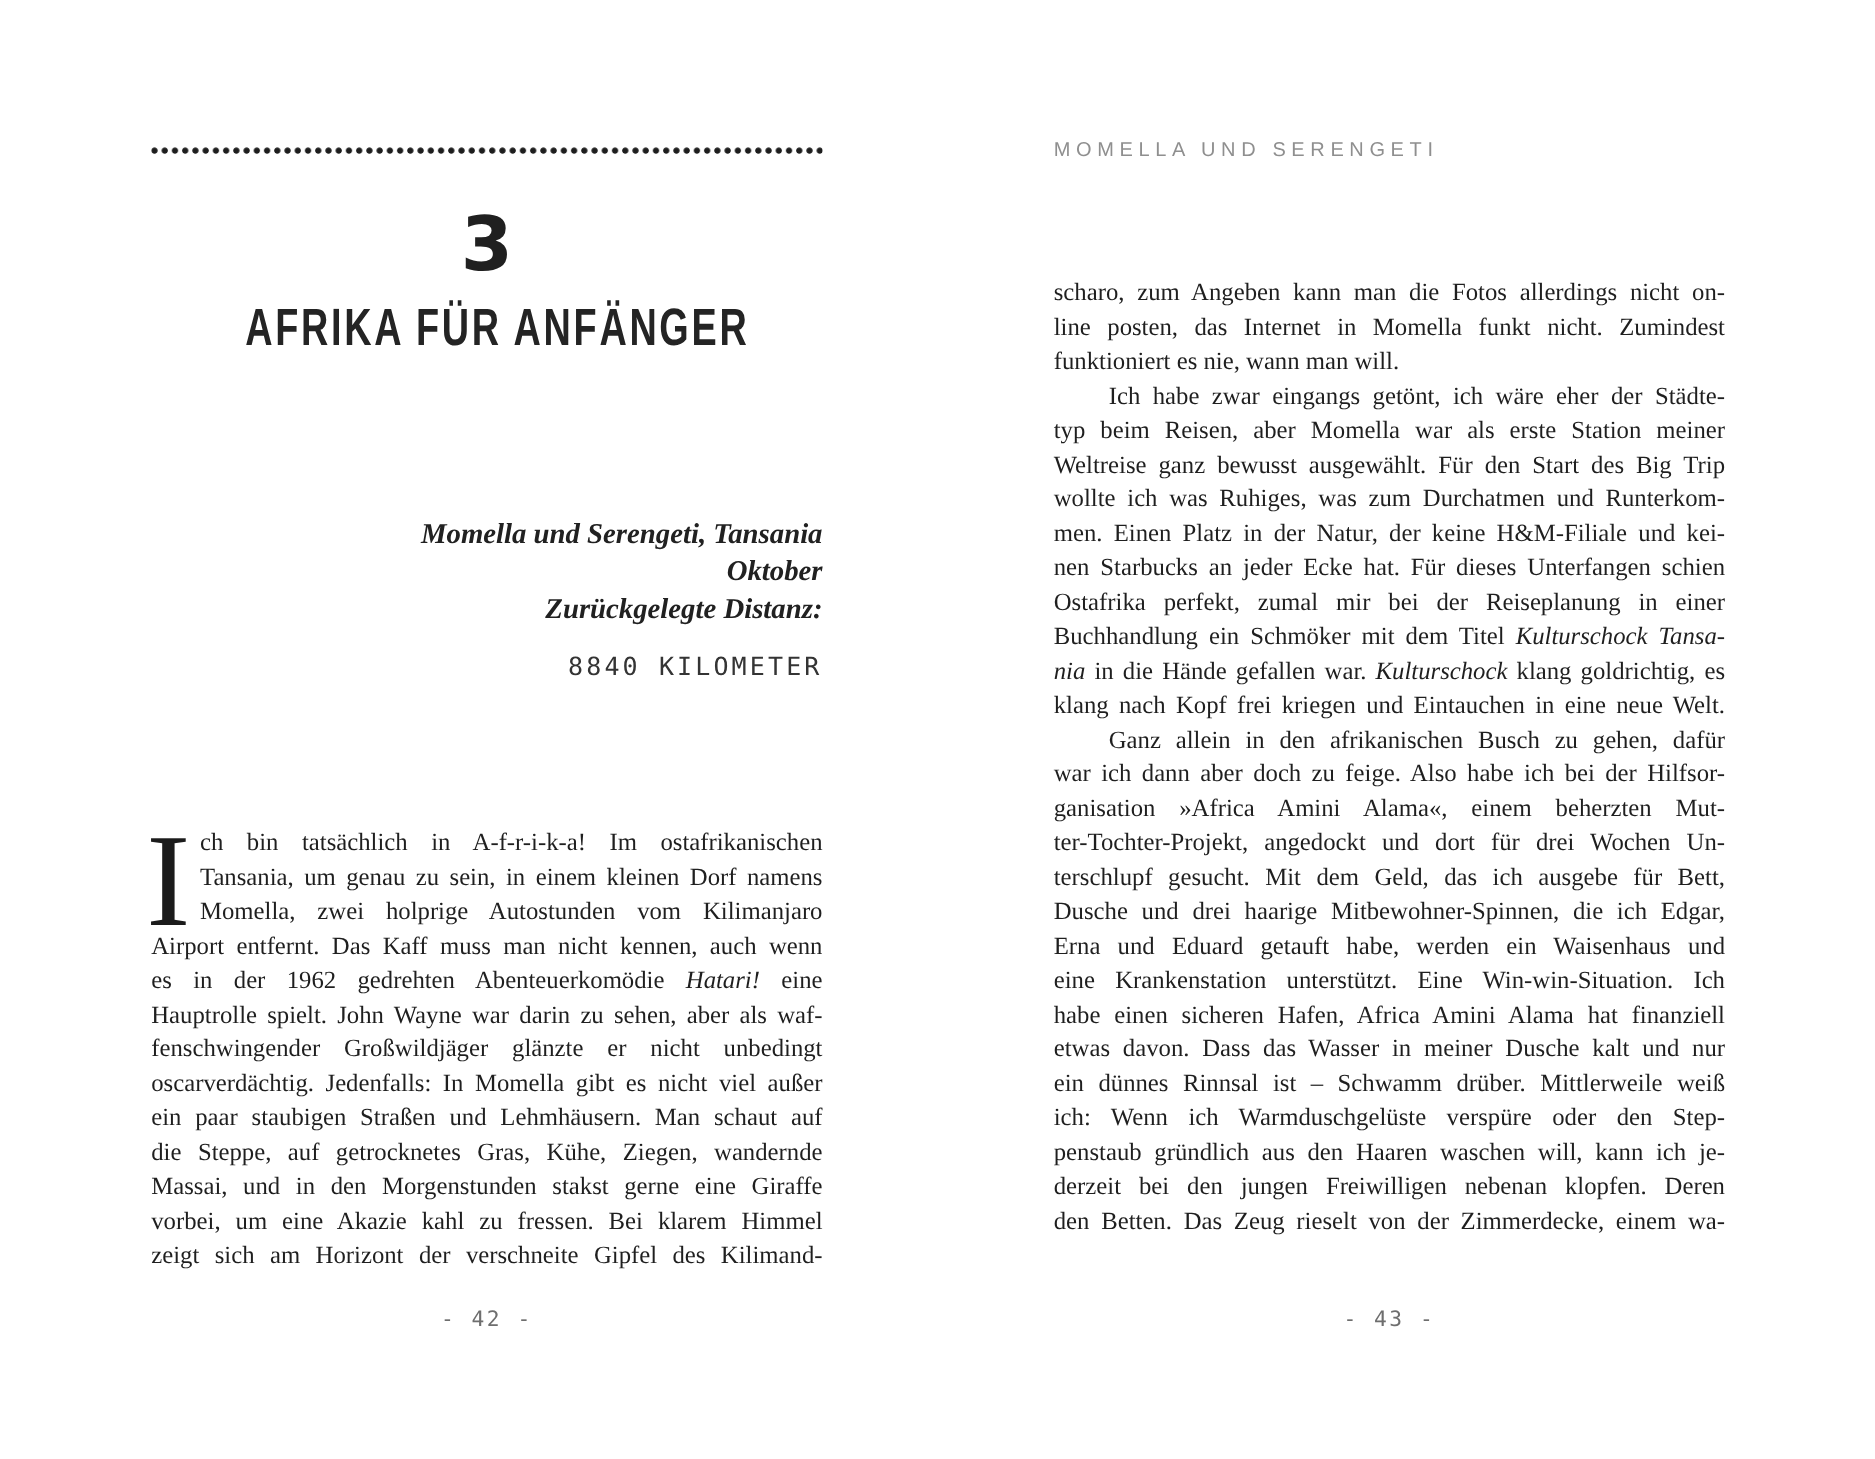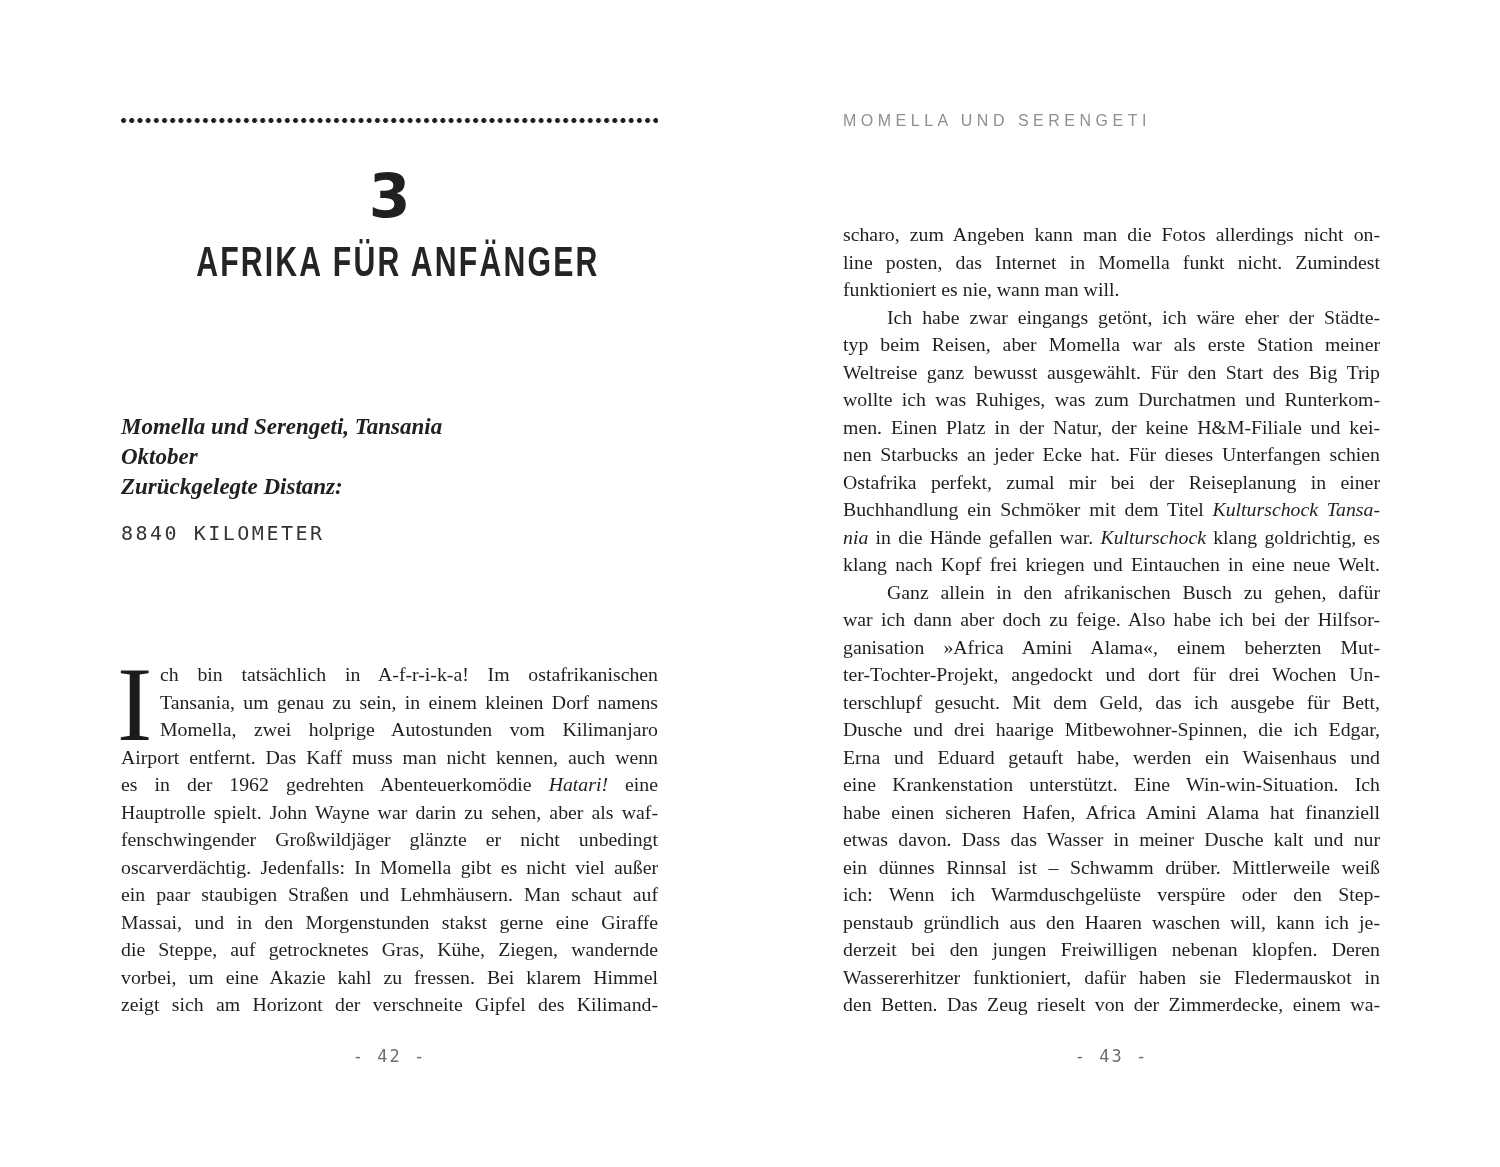--- a/index.html
+++ b/index.html
@@ -38,21 +38,21 @@
     position:absolute;top:241px;left:0;width:100%;
     text-align:center;
     font-family:"Liberation Sans", sans-serif;
     font-weight:700;font-size:42px;line-height:1;
     letter-spacing:3px;color:#242424;
     transform:scaleX(0.72);
     transform-origin:50% 50%;
     white-space:nowrap;
   }
 
-  .dateline{position:absolute;top:412px;left:0;width:100%;text-align:left;}
+  .dateline{position:absolute;top:412px;left:0;width:100%;text-align:right;}
   .dateline-line{
     font-family:"Liberation Serif", serif;
     font-style:italic;font-weight:700;
     font-size:23px;line-height:30px;color:#212121;
   }
   .distance-value{
     margin-top:16px;
     font-family:"DejaVu Sans Mono", monospace;
     font-size:20px;line-height:30px;
     letter-spacing:2.5px;color:#343434;
@@ -119,22 +119,22 @@
       <div>
           <div class="line dc">ch bin tatsächlich in A-f-r-i-k-a! Im ostafrikanischen</div>
           <div class="line dc">Tansania, um genau zu sein, in einem kleinen Dorf namens</div>
           <div class="line dc">Momella, zwei holprige Autostunden vom Kilimanjaro</div>
           <div class="line">Airport entfernt. Das Kaff muss man nicht kennen, auch wenn</div>
           <div class="line">es in der 1962 gedrehten Abenteuerkomödie <i>Hatari!</i> eine</div>
           <div class="line">Hauptrolle spielt. John Wayne war darin zu sehen, aber als waf-</div>
           <div class="line">fenschwingender Großwildjäger glänzte er nicht unbedingt</div>
           <div class="line">oscarverdächtig. Jedenfalls: In Momella gibt es nicht viel außer</div>
           <div class="line">ein paar staubigen Straßen und Lehmhäusern. Man schaut auf</div>
+          <div class="line">die Steppe, auf getrocknetes Gras, Kühe, Ziegen, wandernde</div>
           <div class="line">Massai, und in den Morgenstunden stakst gerne eine Giraffe</div>
-          <div class="line">die Steppe, auf getrocknetes Gras, Kühe, Ziegen, wandernde</div>
           <div class="line">vorbei, um eine Akazie kahl zu fressen. Bei klarem Himmel</div>
           <div class="line">zeigt sich am Horizont der verschneite Gipfel des Kilimand-</div>
         </div>
     </div>
 
     <div class="page-number">- 42 -</div>
   </section>
 
   <section class="page right">
     <div class="running-head">MOMELLA UND SERENGETI</div>
@@ -161,21 +161,20 @@
           <div class="line">terschlupf gesucht. Mit dem Geld, das ich ausgebe für Bett,</div>
           <div class="line">Dusche und drei haarige Mitbewohner-Spinnen, die ich Edgar,</div>
           <div class="line">Erna und Eduard getauft habe, werden ein Waisenhaus und</div>
           <div class="line">eine Krankenstation unterstützt. Eine Win-win-Situation. Ich</div>
           <div class="line">habe einen sicheren Hafen, Africa Amini Alama hat finanziell</div>
           <div class="line">etwas davon. Dass das Wasser in meiner Dusche kalt und nur</div>
           <div class="line">ein dünnes Rinnsal ist – Schwamm drüber. Mittlerweile weiß</div>
           <div class="line">ich: Wenn ich Warmduschgelüste verspüre oder den Step-</div>
           <div class="line">penstaub gründlich aus den Haaren waschen will, kann ich je-</div>
           <div class="line">derzeit bei den jungen Freiwilligen nebenan klopfen. Deren</div>
-          <div class="line">Wassererhitzer funktioniert, dafür haben sie Fledermauskot in</div>
           <div class="line">den Betten. Das Zeug rieselt von der Zimmerdecke, einem wa-</div>
         </div>
     </div>
 
     <div class="page-number">- 43 -</div>
   </section>
 
 </div>
 
 </body></html>

